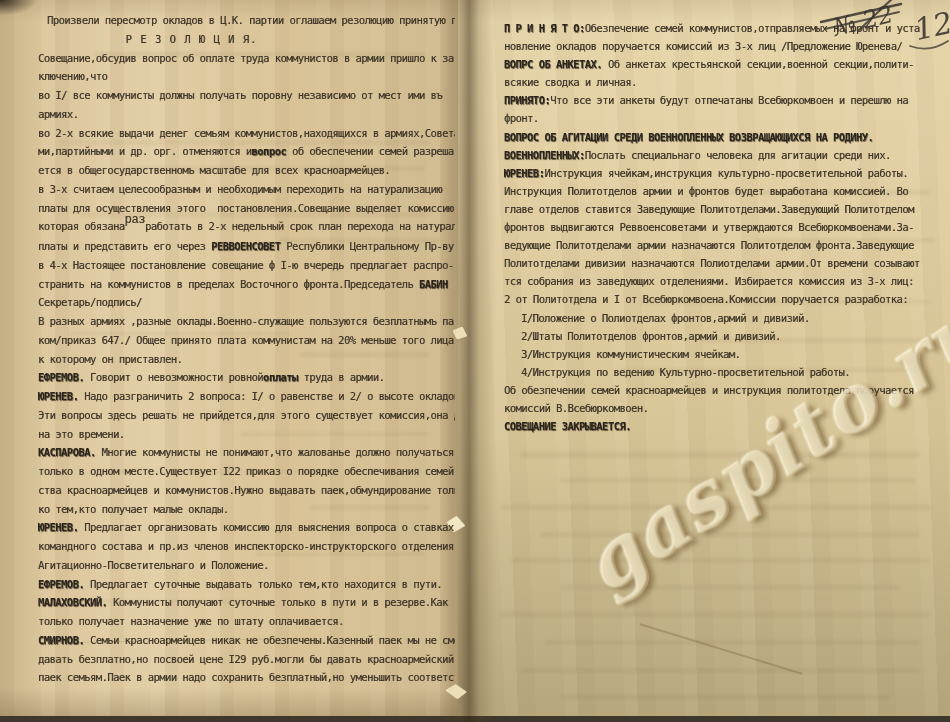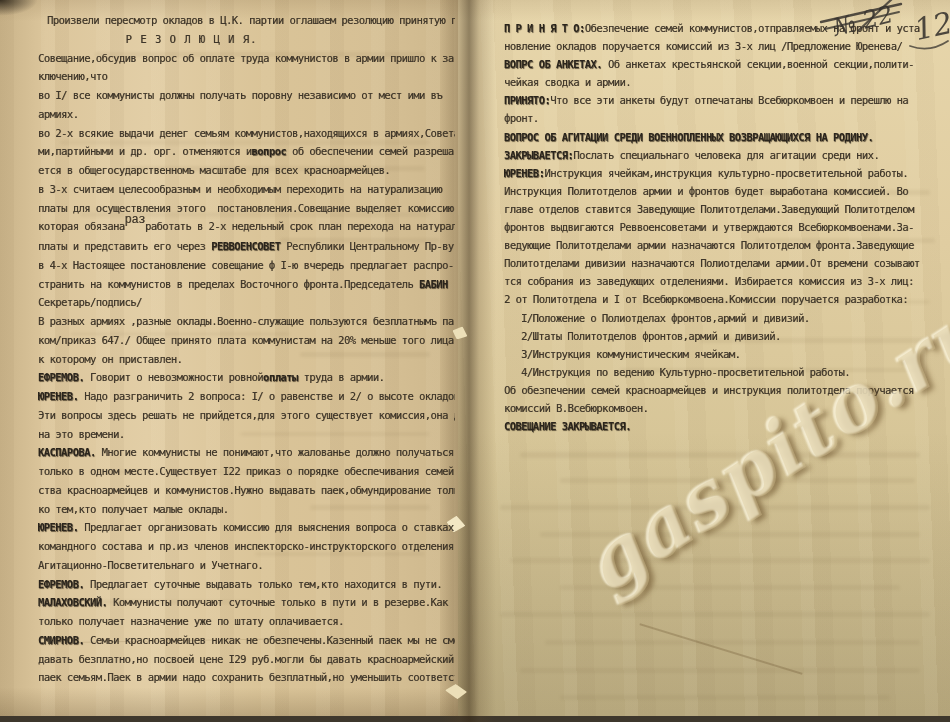--- a/index.html
+++ b/index.html
@@ -137,37 +137,37 @@
     <div class="line"><span class="b">ЕФРЕМОВ.</span><span> Говорит о невозможности ровной</span><span class="b">оплаты</span><span> труда в армии.</span></div>
     <div class="line"><span class="b">ЮРЕНЕВ.</span><span> Надо разграничить 2 вопроса: I/ о равенстве и 2/ о высоте окладов.</span></div>
     <div class="line"><span>Эти вопросы здесь решать не прийдется,для этого существует комиссия,она дл</span></div>
     <div class="line"><span>на это времени.</span></div>
     <div class="line"><span class="b">КАСПАРОВА.</span><span> Многие коммунисты не понимают,что жалованье должно получаться</span></div>
     <div class="line"><span>только в одном месте.Существует I22 приказ о порядке обеспечивания семей-</span></div>
     <div class="line"><span>ства красноармейцев и коммунистов.Нужно выдавать паек,обмундирование толь</span></div>
     <div class="line"><span>ко тем,кто получает малые оклады.</span></div>
     <div class="line"><span class="b">ЮРЕНЕВ.</span><span> Предлагает организовать комиссию для выяснения вопроса о ставках</span></div>
     <div class="line"><span>командного состава и пр.из членов инспекторско-инструкторского отделения,</span></div>
-    <div class="line"><span>Агитационно-Посветительнаго и Учетнаго.</span></div>
+    <div class="line"><span>Агитационно-Посветительнаго и Положение.</span></div>
     <div class="line"><span class="b">ЕФРЕМОВ.</span><span> Предлагает суточные выдавать только тем,кто находится в пути.</span></div>
     <div class="line"><span class="b">МАЛАХОВСКИЙ.</span><span> Коммунисты получают суточные только в пути и в резерве.Как</span></div>
     <div class="line gap"><span>только получает назначение уже по штату оплачивается.</span></div>
     <div class="line"><span class="b">СМИРНОВ.</span><span> Семьи красноармейцев никак не обезпечены.Казенный паек мы не смож</span></div>
     <div class="line"><span>давать безплатно,но посвоей цене I29 руб.могли бы давать красноармейский</span></div>
     <div class="line"><span>паек семьям.Паек в армии надо сохранить безплатный,но уменьшить соответств</span></div>
   </div>
 <div class="doc-text text-right">
     <div class="line"><span class="b">П Р И Н Я Т О:</span><span>Обезпечение семей коммунистов,отправляемых на фронт и уста</span></div>
     <div class="line"><span>новление окладов поручается комиссий из 3-х лиц /Предложение Юренева/</span></div>
     <div class="line"><span class="b">ВОПРС ОБ АНКЕТАХ.</span><span> Об анкетах крестьянской секции,военной секции,полити-</span></div>
-    <div class="line"><span>чейкая сводка и армии.</span></div>
+    <div class="line"><span>всякие сводка и личная.</span></div>
     <div class="line"><span class="b">ПРИНЯТО:</span><span>Что все эти анкеты будут отпечатаны Всебюркомвоен и перешлю на</span></div>
     <div class="line"><span>фронт.</span></div>
     <div class="line"><span class="b">ВОПРОС ОБ АГИТАЦИИ СРЕДИ ВОЕННОПЛЕННЫХ ВОЗВРАЩАЮЩИХСЯ НА РОДИНУ.</span></div>
-    <div class="line"><span class="b">ЗАКРЫВАЕТСЯ:</span><span>Послать специальнаго человека для агитации среди них.</span></div>
+    <div class="line"><span class="b">ВОЕННОПЛЕННЫХ:</span><span>Послать специальнаго человека для агитации среди них.</span></div>
     <div class="line"><span class="b">ЮРЕНЕВ:</span><span>Инструкция ячейкам,инструкция культурно-просветительной работы.</span></div>
     <div class="line"><span>Инструкция Политотделов армии и фронтов будет выработана комиссией. Во</span></div>
     <div class="line"><span>главе отделов ставится Заведующие Политотделами.Заведующий Политотделом</span></div>
     <div class="line"><span>фронтов выдвигаются Реввоенсоветами и утверждаются Всебюркомвоенами.За-</span></div>
     <div class="line"><span>ведующие Политотделами армии назначаются Политотделом фронта.Заведующие</span></div>
     <div class="line"><span>Политотделами дивизии назначаются Полиотделами армии.От времени созывают</span></div>
     <div class="line"><span>тся собрания из заведующих отделениями. Избирается комиссия из 3-х лиц:</span></div>
     <div class="line"><span>2 от Политотдела и I от Всебюркомвоена.Комиссии поручается разработка:</span></div>
     <div class="line li"><span>I/Положение о Полиотделах фронтов,армий и дивизий.</span></div>
     <div class="line li"><span>2/Штаты Политотделов фронтов,армий и дивизий.</span></div>

